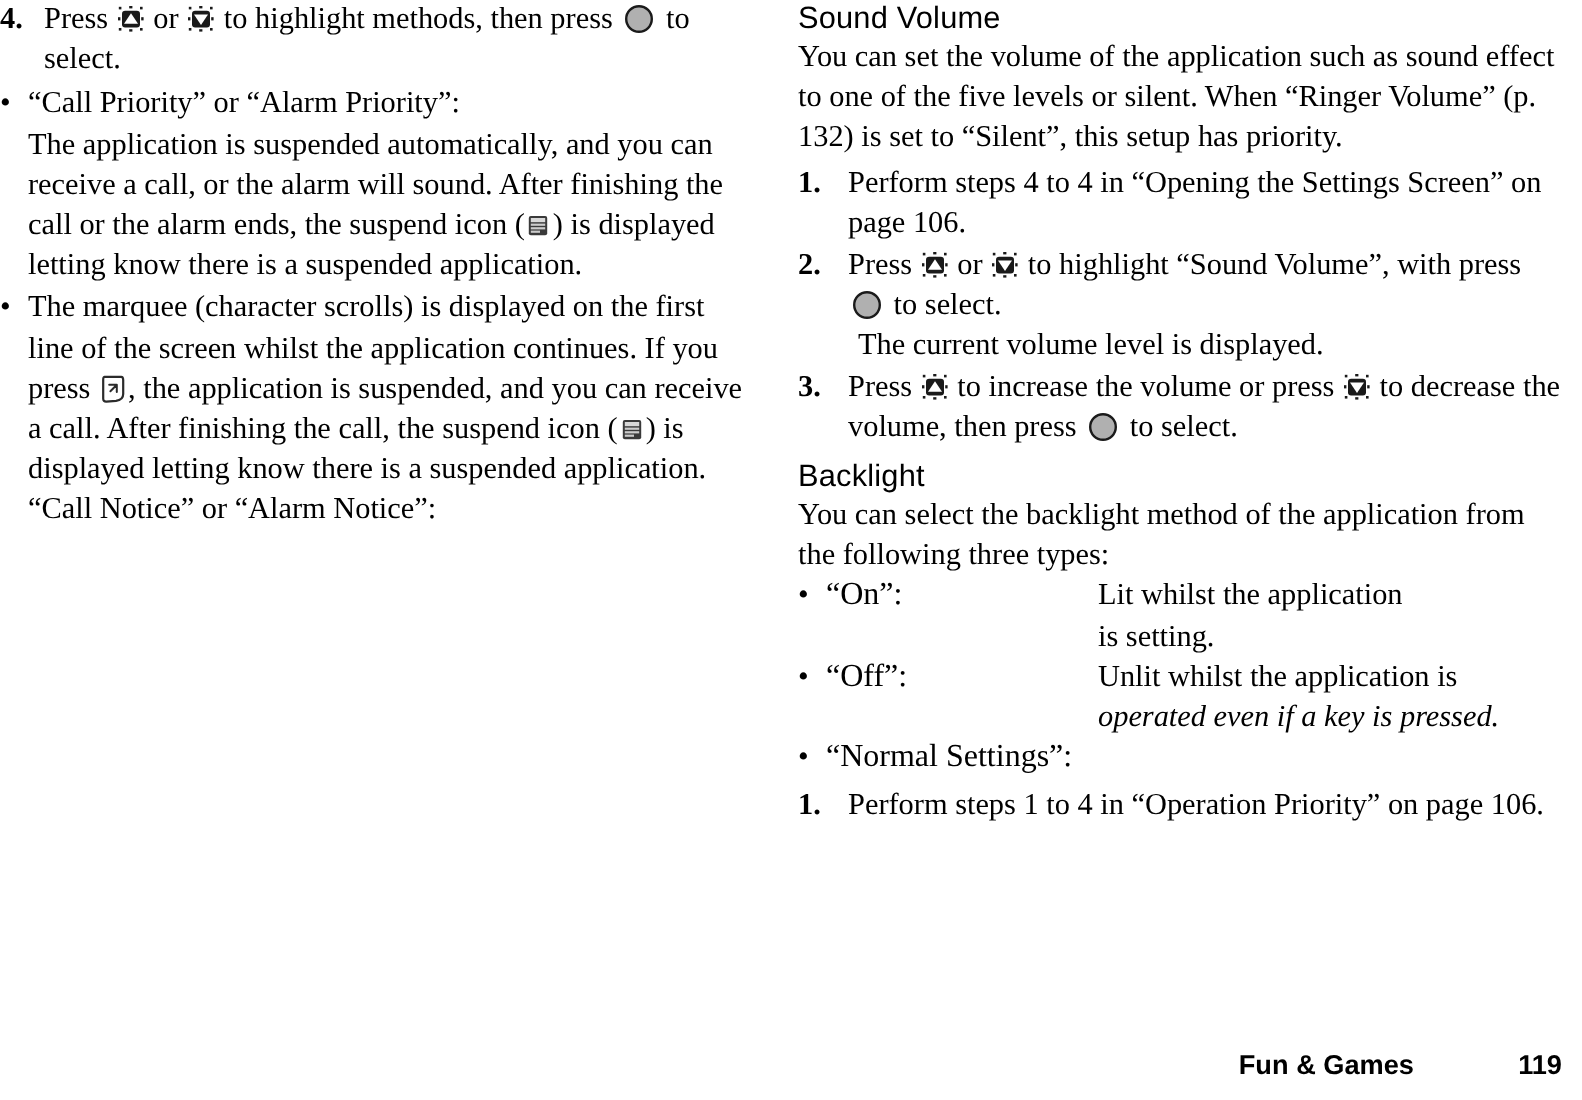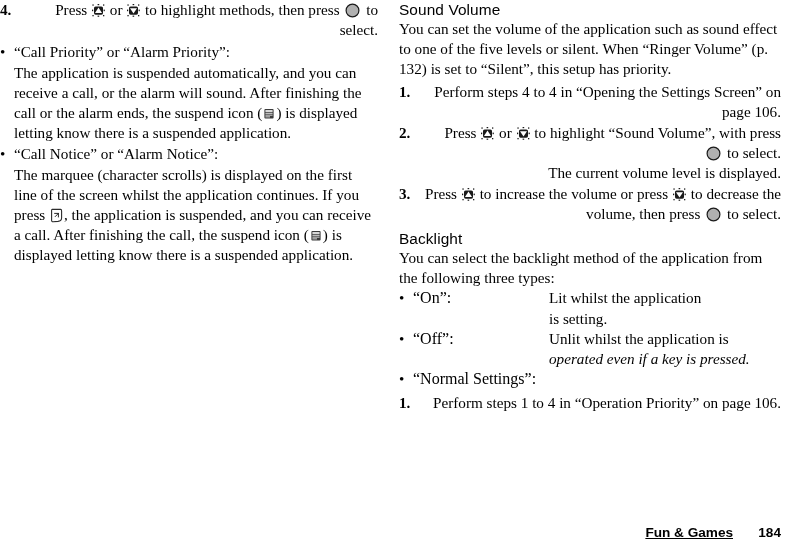--- a/index.html
+++ b/index.html
@@ -58,21 +58,20 @@
     font-weight: bold;
     font-size: 15.2px;
     line-height: 20.2px;
     flex: 0 0 auto;
     text-align: left;
   }
   .step-left .step-num  { width: 22px; }
   .step-right .step-num { width: 25px; }
   .step-body {
     flex: 1 1 auto;
-    text-align: right;
   }
 
   
   .bullet {
     display: flex;
     align-items: flex-start;
   }
   .bullet-dot {
     flex: 0 0 auto;
     width: 14px;
@@ -164,21 +163,21 @@
     bottom: 8px;
     height: 18px;
     font-family: "Liberation Sans", sans-serif;
     font-weight: bold;
     font-size: 13.6px;
     line-height: 18px;
     display: flex;
     justify-content: flex-end;
     align-items: baseline;
   }
-  .footer-section { margin-right: 20px; text-decoration: underline; }
+  .footer-section { margin-right: 46px; }
   .footer-page    { min-width: 28px; text-align: right; }
 
   .nowrap { white-space: nowrap; font-style: italic; }
 </style>
 </head>
 <body>
 
 <div class="page">
 
   <div class="col col-left">
@@ -246,40 +245,40 @@
               </g>
             </svg>
           </span><span>) is displayed letting know there is a suspended application.</span>
         </div>
       </div>
     </div>
 
     <div class="bullet" style="margin-top:1px;">
       <div class="bullet-dot">•</div>
       <div class="bullet-body body-text">
-        <div>“Call Notice” or “Alarm Notice”:</div>
         <div>
           <span>The marquee (character scrolls) is displayed on the first line of the screen whilst the application continues. If you press</span>
           <span class="ico ico-softkey">
             <svg width="13" height="15" viewBox="0 0 13 15">
               <path d="M2.2 1.4 L10.6 1.4 Q11.6 1.4 11.6 3.0 L11.6 10.0 Q11.6 13.0 8.0 13.4 L3.2 13.8 Q1.6 13.9 1.6 12.2 L1.6 3.0 Q1.6 1.4 2.2 1.4 Z" fill="#ffffff" stroke="#2b2b2b" stroke-width="1.1" stroke-linejoin="round"></path>
               <path d="M4.6 5.4 L8.4 5.4 M8.4 5.4 L8.4 9.0 M8.4 5.4 L5.2 8.6" stroke="#2b2b2b" stroke-width="1.0" fill="none" stroke-linecap="round"></path>
             </svg>
           </span><span>, the application is suspended, and you can receive a call. After finishing the call, the suspend icon (</span><span class="ico ico-suspend">
             <svg width="12" height="12" viewBox="0 0 12 12">
               <g>
                 <rect x="1.4" y="1.0" width="9.2" height="9.6" rx="1.0" fill="#3a3a3a"></rect>
                 <rect x="2.4" y="2.0" width="7.2" height="2.1" fill="#d8d8d8"></rect>
                 <rect x="2.4" y="4.8" width="7.2" height="1.1" fill="#cccccc"></rect>
                 <rect x="2.4" y="6.6" width="7.2" height="1.1" fill="#cccccc"></rect>
                 <rect x="2.4" y="8.3" width="4.6" height="1.1" fill="#cccccc"></rect>
               </g>
             </svg>
           </span><span>) is displayed letting know there is a suspended application.</span>
         </div>
+        <div>“Call Notice” or “Alarm Notice”:</div>
       </div>
     </div>
 
   </div>
 
   <div class="col col-right">
 
     <div class="heading">Sound Volume</div>
 
     <div class="body-text">You can set the volume of the application such as sound effect to one of the five levels or silent. When “Ringer Volume” (p. 132) is set to “Silent”, this setup has priority.</div>
@@ -415,16 +414,16 @@
 
     <div class="step step-right" style="margin-top:4px;">
       <div class="step-num">1.</div>
       <div class="step-body body-text">Perform steps 1 to 4 in “Operation Priority” on page 106.</div>
     </div>
 
   </div>
 
   <div class="footer">
     <span class="footer-section">Fun &amp; Games</span>
-    <span class="footer-page">184</span>
+    <span class="footer-page">119</span>
   </div>
 
 </div>
 
 </body></html>

